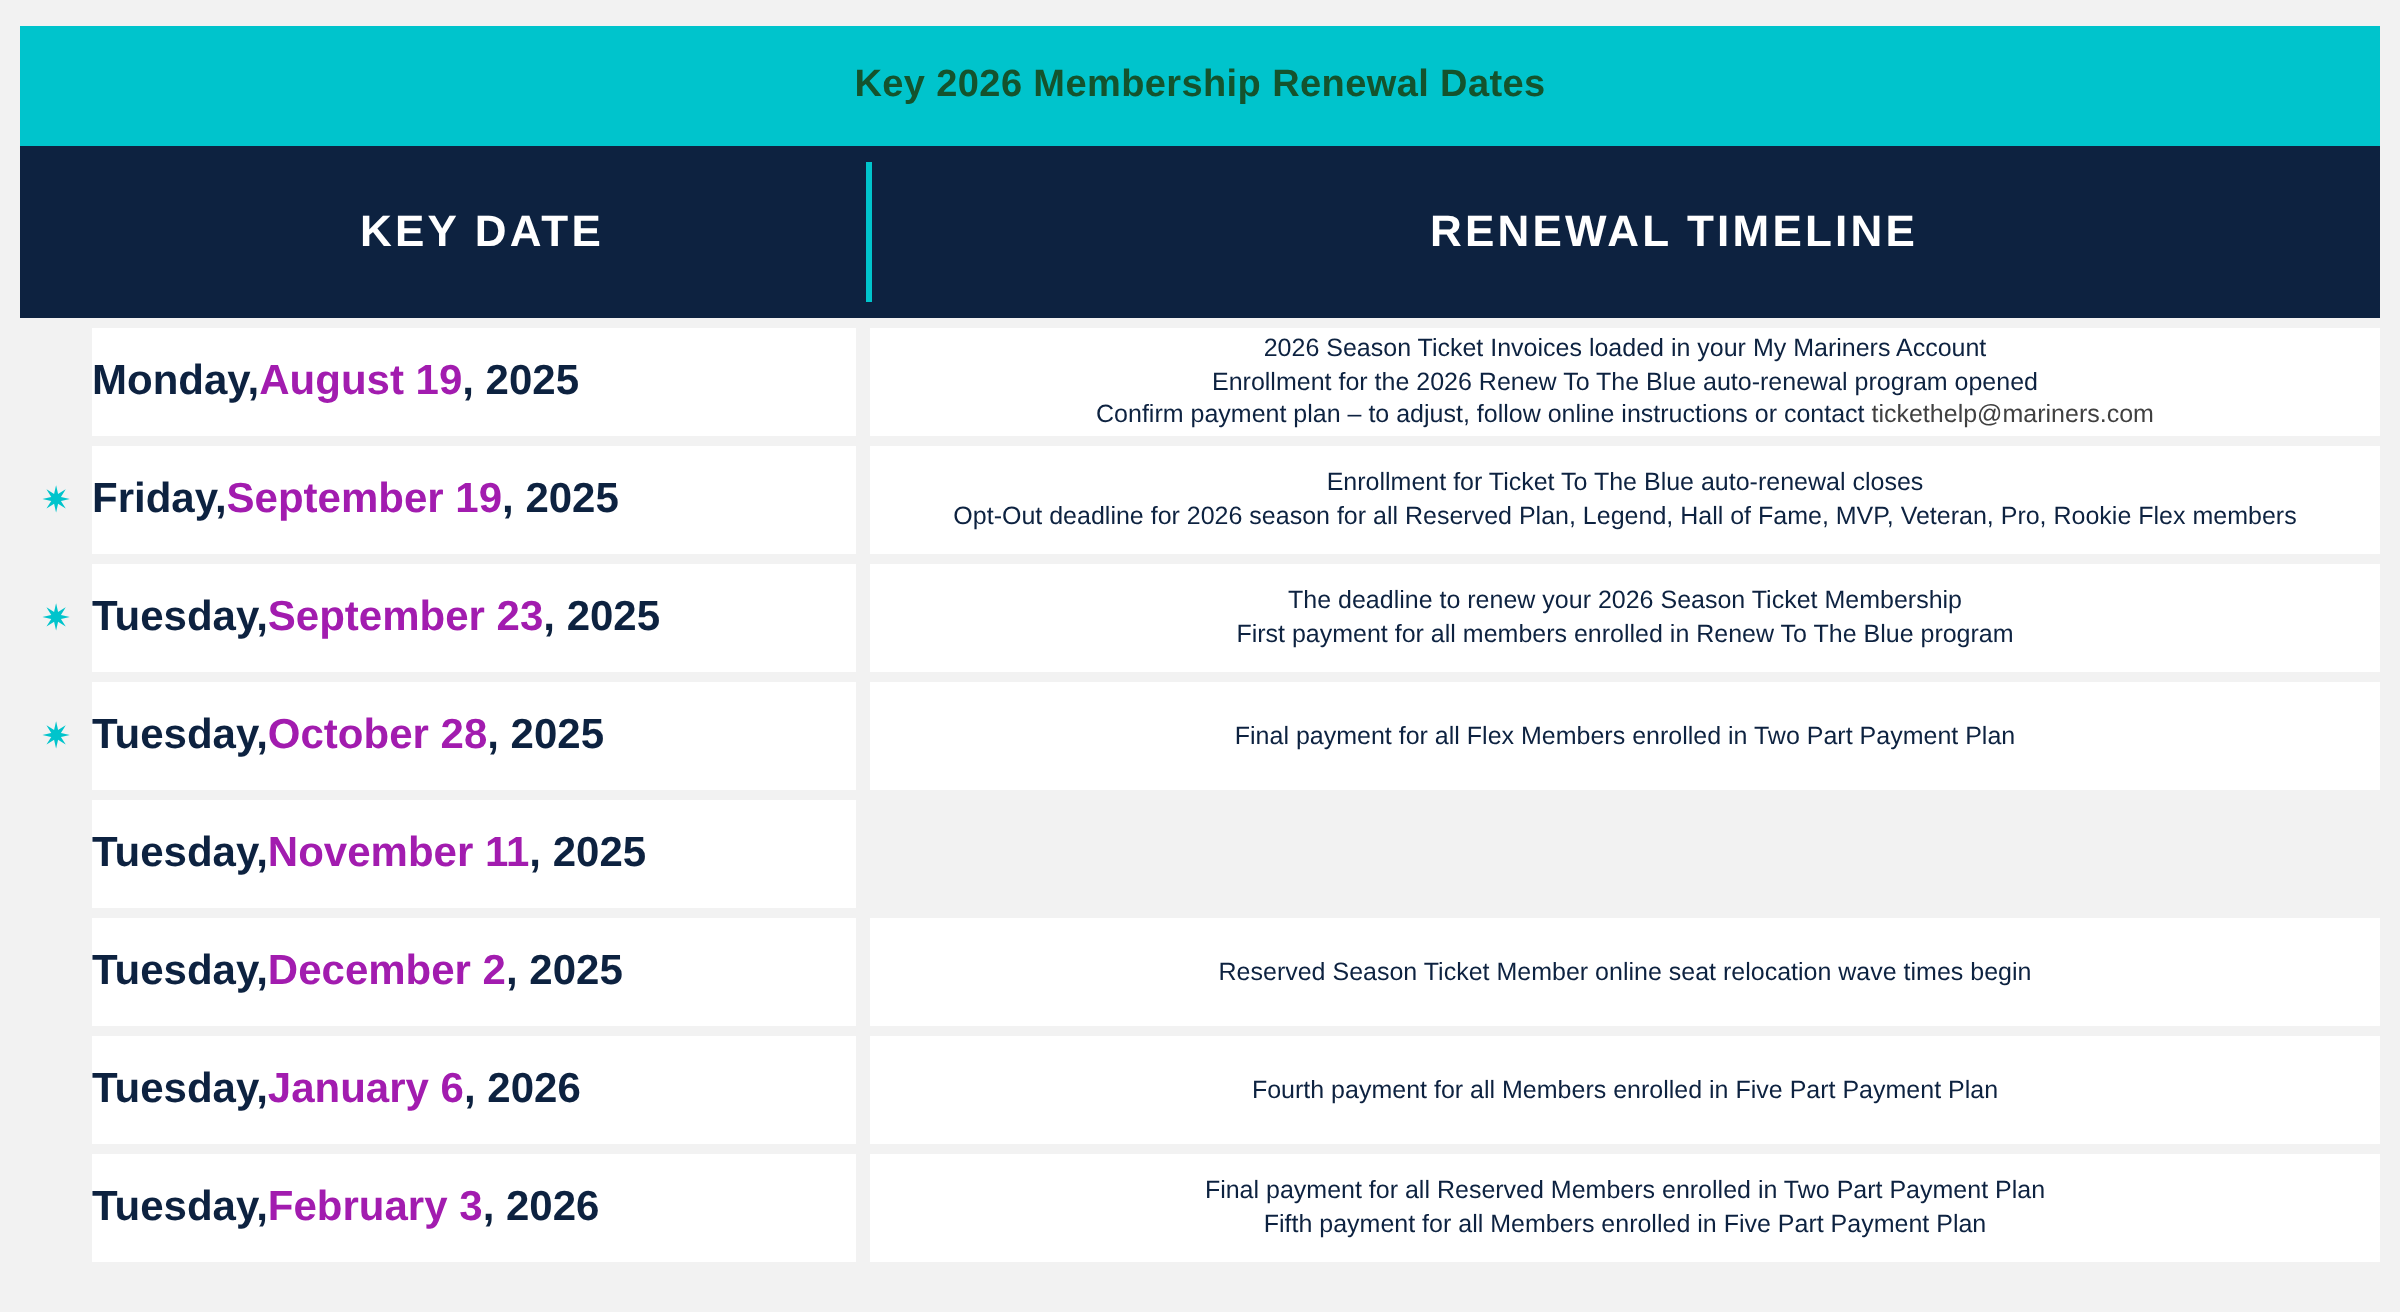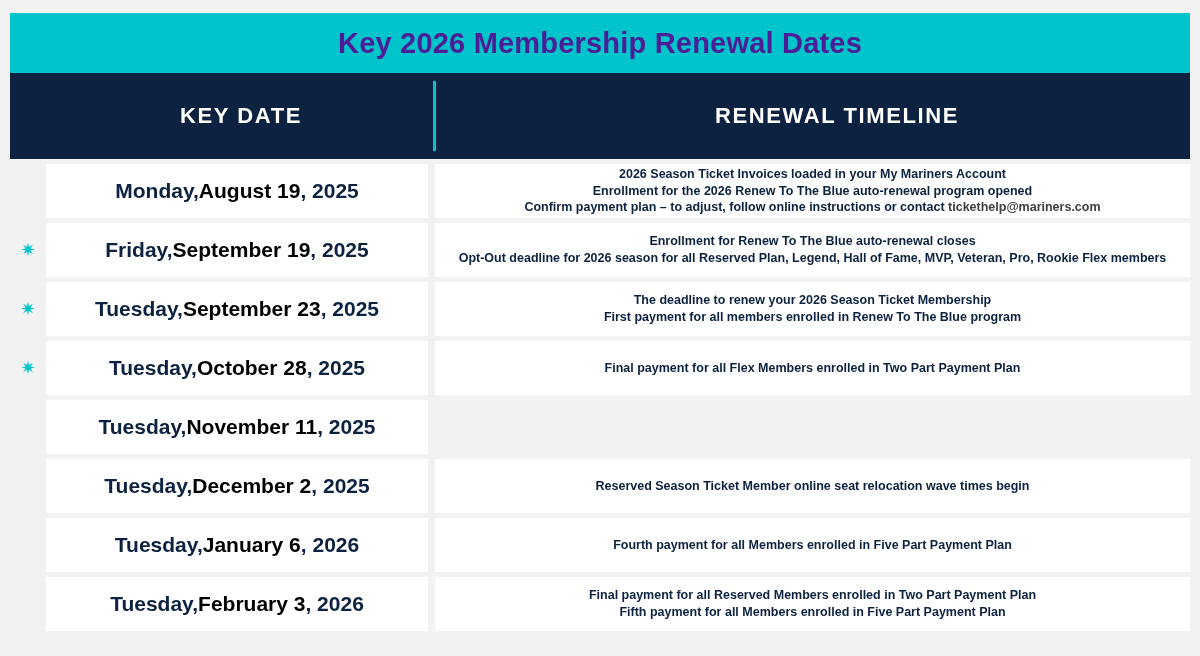--- a/index.html
+++ b/index.html
@@ -24,22 +24,22 @@
   }
   .title-bar {
     background: #00c4cc;
     height: 60px;
     display: flex;
     align-items: center;
     justify-content: center;
   }
   .title-bar h1 {
     margin: 0;
-    color: #4c1d95;
-    font-size: 29px;
+    color: #14532d;
+    font-size: 19px;
     font-weight: bold;
     letter-spacing: 0.2px;
   }
   .header-row {
     background: #0d2240;
     height: 86px;
     display: flex;
     align-items: stretch;
     position: relative;
   }
@@ -84,40 +84,40 @@
   .star {
     color: #00c4cc;
     font-size: 18px;
     line-height: 1;
   }
   .date-cell {
     background: #ffffff;
     flex: 0 0 auto;
     display: flex;
     align-items: center;
-    justify-content: center;
+    justify-content: flex-start;
     color: #0d2240;
     font-size: 21px;
     font-weight: bold;
   }
-  .date-cell .accent { color: #000000; }
+  .date-cell .accent { color: #a21caf; }
   .timeline-cell {
     background: #ffffff;
     flex: 1;
     margin-left: 7px;
     display: flex;
     flex-direction: column;
     align-items: center;
     justify-content: center;
     color: #0d2240;
     padding: 4px 14px;
   }
   .tl-line {
     font-size: 12.5px;
-    font-weight: bold;
+    font-weight: normal;
     line-height: 1.35;
     text-align: center;
   }
   .tl-line .email { color: #404040; }
 </style>
 </head>
 <body>
 
 <div class="page">
   <div class="sheet">
@@ -151,21 +151,21 @@
         <div class="row">
           <div class="star-col">
             <span class="star">✷</span>
           </div>
           <div class="date-cell" style="width: 382px;">
             <span>Friday, </span>
             <span class="accent">September 19</span>
             <span>, 2025</span>
           </div>
           <div class="timeline-cell">
-            <div class="tl-line">Enrollment for Renew To The Blue auto-renewal closes</div>
+            <div class="tl-line">Enrollment for Ticket To The Blue auto-renewal closes</div>
             <div class="tl-line">Opt-Out deadline for 2026 season for all Reserved Plan, Legend, Hall of Fame, MVP, Veteran, Pro, Rookie Flex members</div>
           </div>
         </div>
         <div class="row">
           <div class="star-col">
             <span class="star">✷</span>
           </div>
           <div class="date-cell" style="width: 382px;">
             <span>Tuesday, </span>
             <span class="accent">September 23</span>

